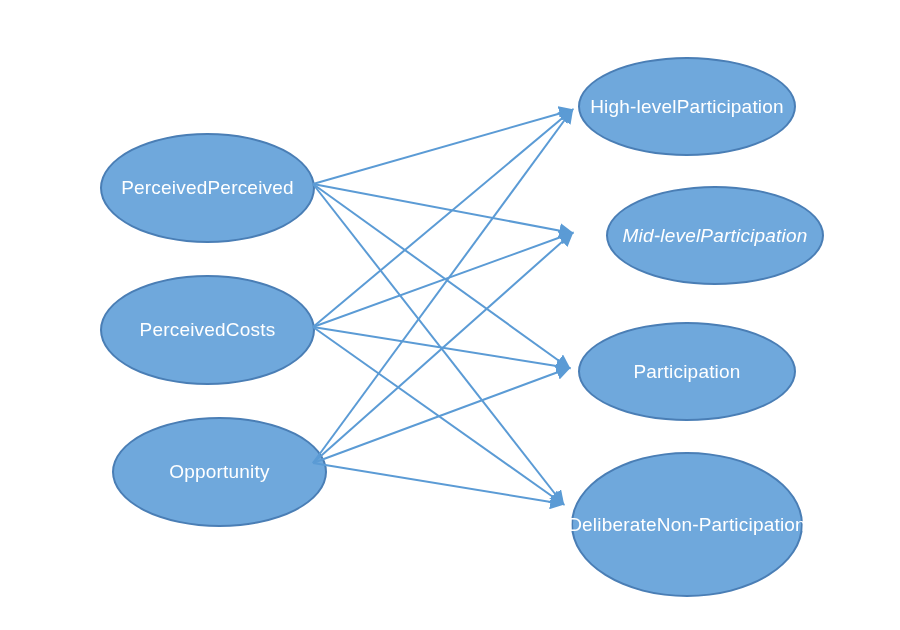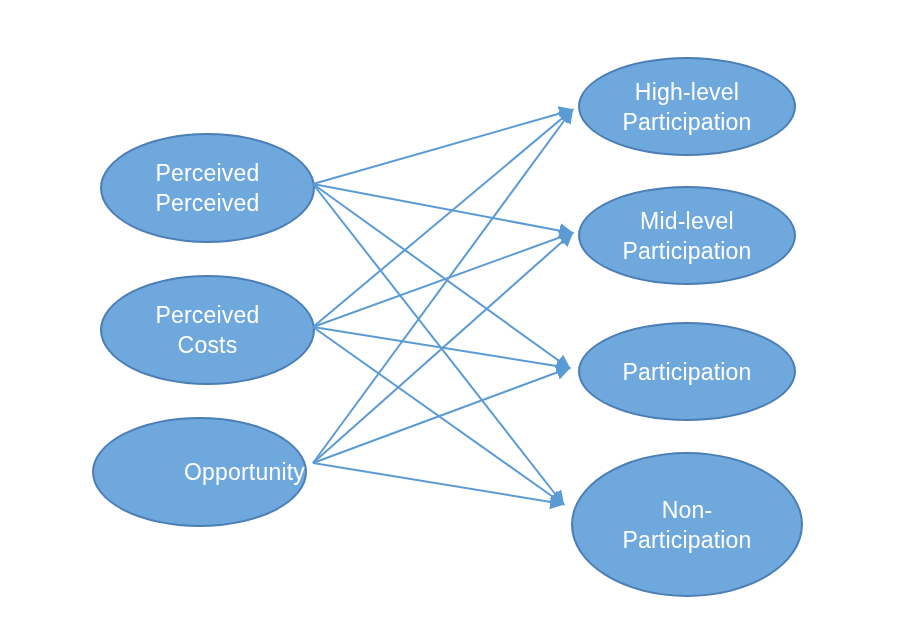--- a/index.html
+++ b/index.html
@@ -41,35 +41,35 @@
     border:2.5px solid var(--node-border);
     box-sizing:border-box;
     display:flex;
     flex-direction:column;
     align-items:center;
     justify-content:center;
     z-index:1;
   }
   .node .label{
     display:flex;
-    flex-direction:column;
+    flex-direction:row;
     align-items:center;
     text-align:center;
     color:var(--text);
-    font-size:23px;
+    font-size:19px;
     line-height:30px;
     letter-spacing:0.2px;
   }
   
   .n-benefits   {left:100px; top:133px; width:215px; height:110px;}
   .n-costs      {left:100px; top:275px; width:215px; height:110px;}
-  .n-opportunity{left:92px; top:417px; width:215px; height:110px;align-items:flex-end;}
+  .n-opportunity{left:112px; top:417px; width:215px; height:110px;}
   
   .n-high       {left:578px; top:57px;  width:218px; height:99px;}
-  .n-mid        {left:578px; top:186px; width:218px; height:99px;}
+  .n-mid        {left:606px; top:186px; width:218px; height:99px;font-style:italic;}
   .n-low        {left:578px; top:322px; width:218px; height:99px;}
   .n-deliberate {left:571px; top:452px; width:232px; height:145px;}
 </style>
 </head>
 <body>
 
 <div class="canvas">
 
   <svg class="edges" viewBox="0 0 900 630" xmlns="http://www.w3.org/2000/svg">
     <defs>
@@ -126,18 +126,19 @@
   </div>
 
   <div class="node n-low">
     <div class="label">
       <span>Participation</span>
     </div>
   </div>
 
   <div class="node n-deliberate">
     <div class="label">
+      <span>Deliberate</span>
       <span>Non-</span>
       <span>Participation</span>
     </div>
   </div>
 
 </div>
 
 </body></html>

